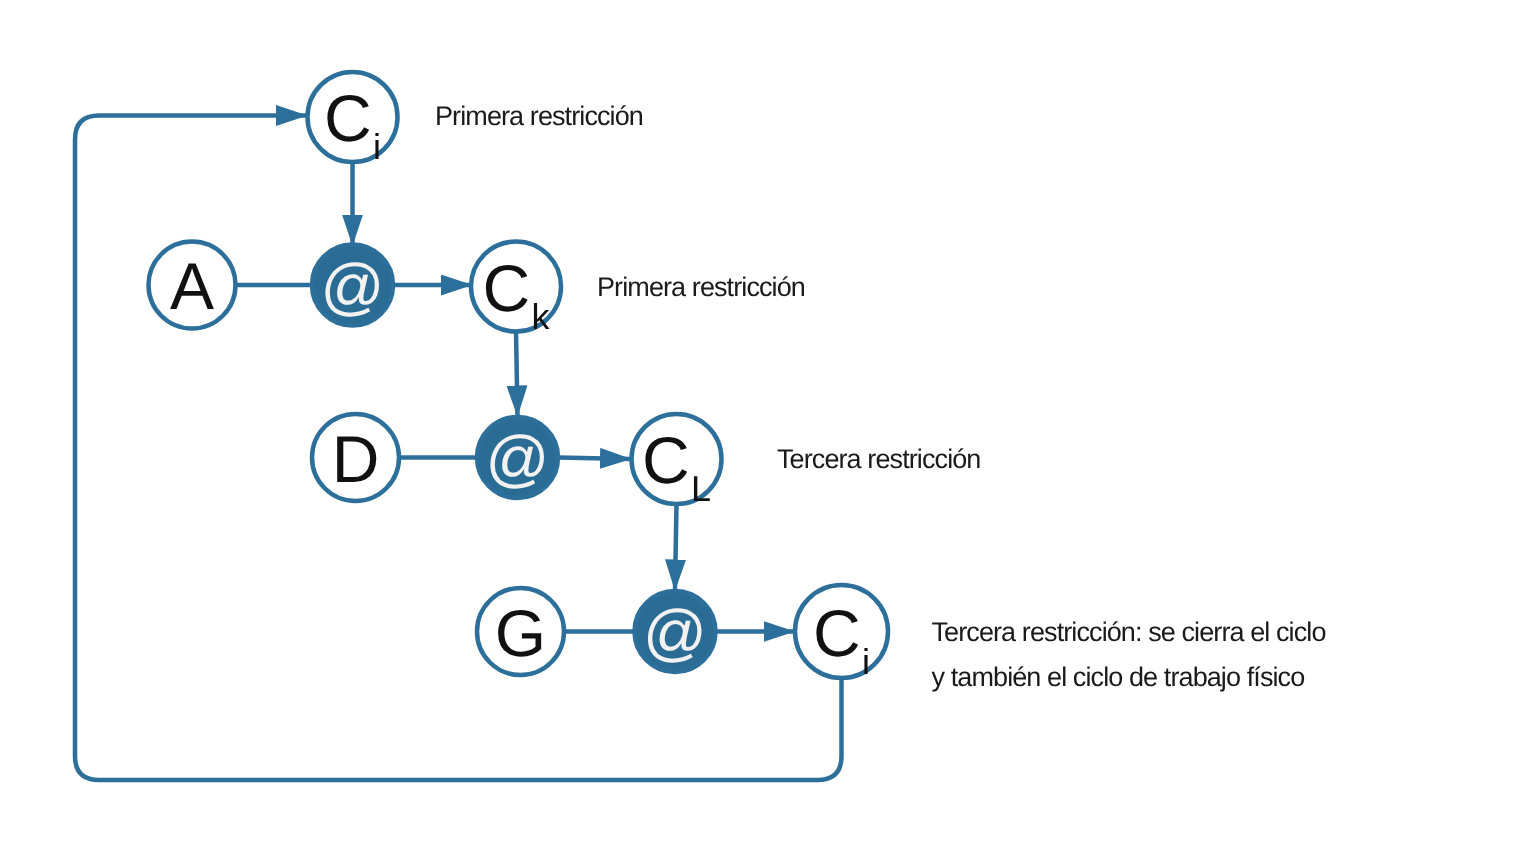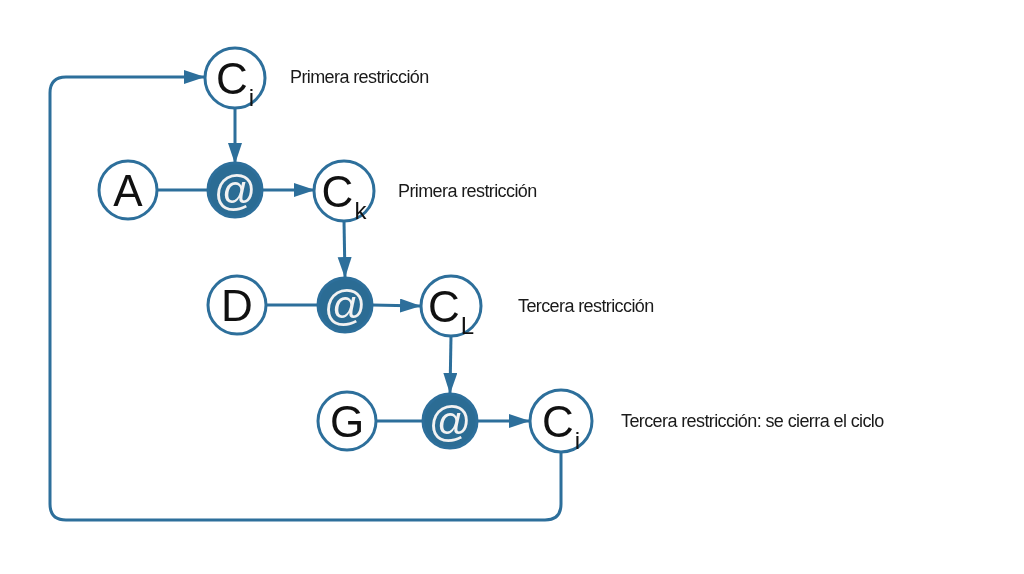--- a/index.html
+++ b/index.html
@@ -105,13 +105,14 @@
   <div>Primera restricción</div>
 </div>
 <div class="diagram-label" style="left: 398px; top: 176px;">
   <div>Primera restricción</div>
 </div>
 <div class="diagram-label" style="left: 518px; top: 291px;">
   <div>Tercera restricción</div>
 </div>
 <div class="diagram-label" style="left: 621px; top: 406px;">
   <div>Tercera restricción: se cierra el ciclo</div>
+  <div>y también el ciclo de trabajo físico</div>
 </div>
 
 </body></html>

